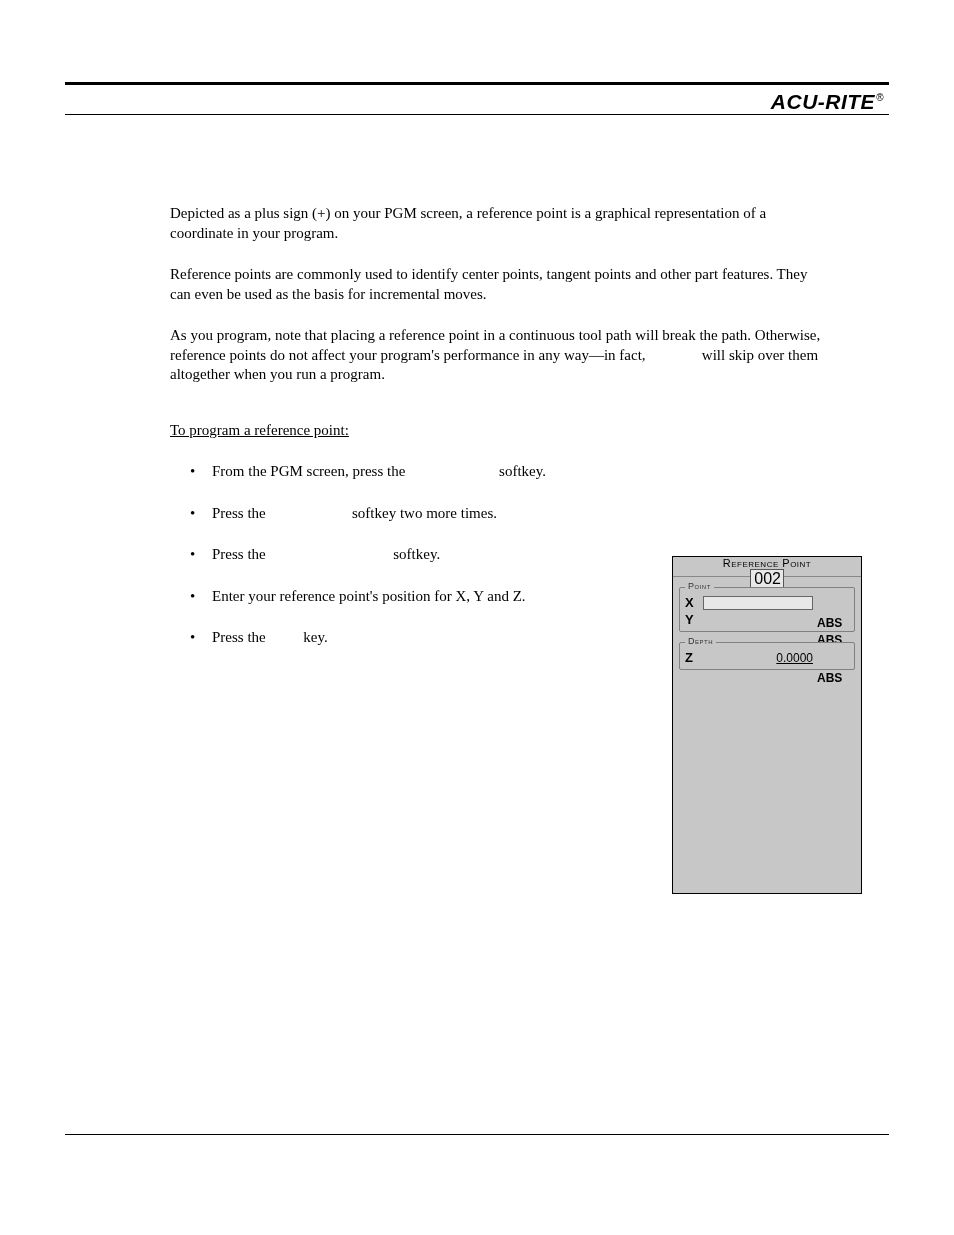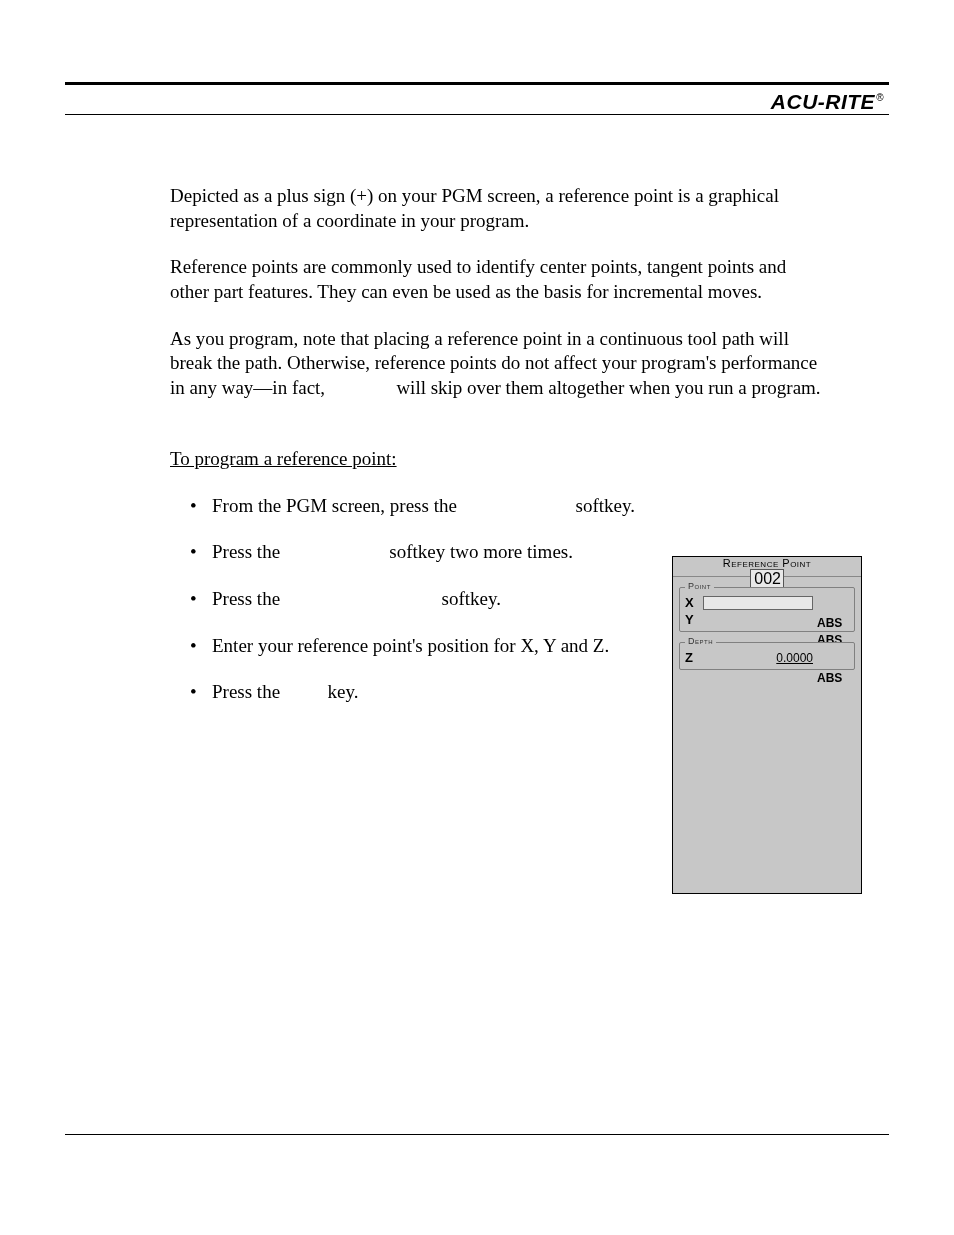--- a/index.html
+++ b/index.html
@@ -42,29 +42,29 @@
   .rule-mid {
     position: absolute;
     left: 65px;
     right: 65px;
     top: 114px;
     border-top: 1.5px solid #000;
   }
   .content {
     position: absolute;
     left: 170px;
-    top: 184px;
+    top: 204px;
     width: 660px;
-    font-size: 19px;
+    font-size: 15px;
     line-height: 1.3;
   }
   .para { margin-bottom: 22px; }
   .subhead {
     text-decoration: underline;
-    margin-top: 46px;
+    margin-top: 36px;
     margin-bottom: 22px;
   }
   ul.steps {
     list-style: none;
     padding-left: 20px;
   }
   ul.steps li {
     position: relative;
     padding-left: 22px;
     margin-bottom: 22px;

